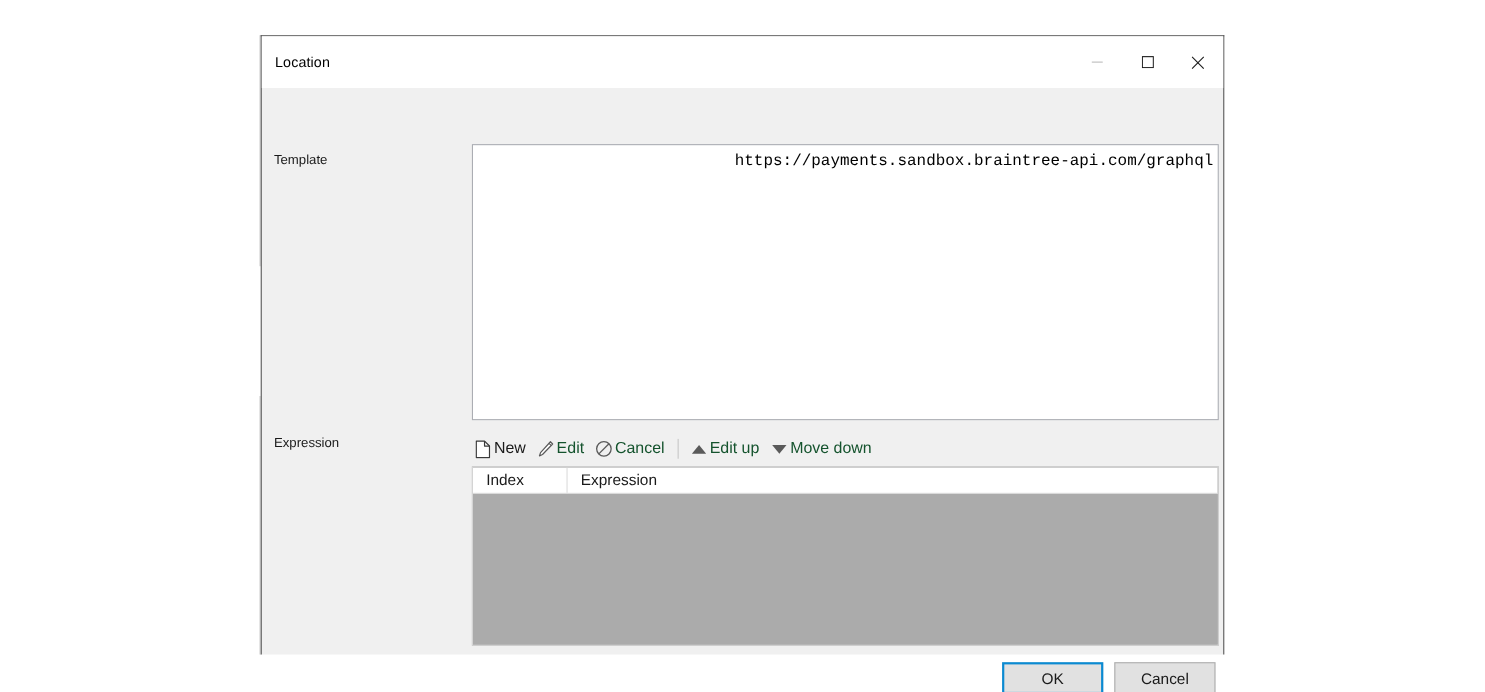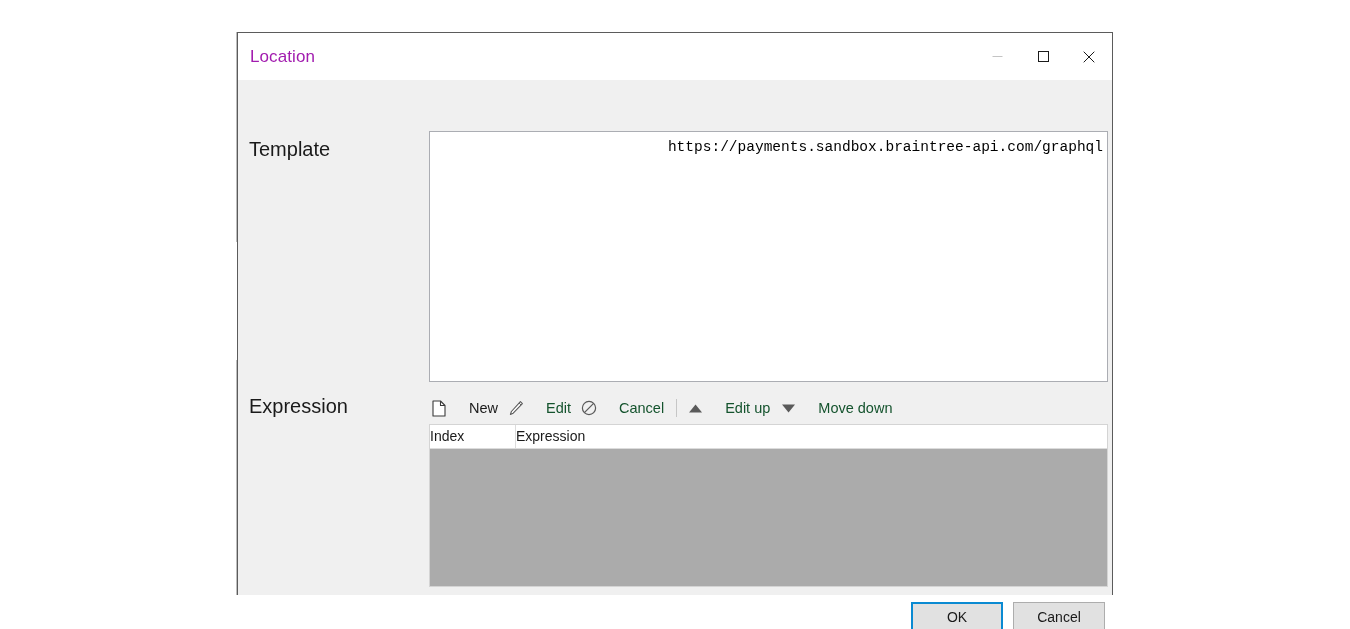--- a/index.html
+++ b/index.html
@@ -63,22 +63,22 @@
   .titlebar {
     height: 47px;
     background: #ffffff;
     display: flex;
     align-items: center;
     position: relative;
     box-sizing: border-box;
   }
   .title-text {
     margin-left: 12px;
-    font-size: 17px;
-    color: #a21caf;
+    font-size: 13px;
+    color: #000000;
     letter-spacing: .1px;
   }
   .win-buttons {
     position: absolute;
     right: 0; top: 0;
     height: 47px;
     display: flex;
   }
   .win-btn {
     width: 46px;
@@ -95,21 +95,21 @@
 
   
   .dlg-body {
     position: relative;
     height: 516px;
     box-sizing: border-box;
   }
 
   .field-label {
     position: absolute;
-    font-size: 20px;
+    font-size: 12px;
     color: #1a1a1a;
   }
   #label-template  { left: 11px; top: 58px; }
   #label-parameters{ left: 11px; top: 315px; }
 
   
   .template-box {
     position: absolute;
     left: 191px;
     top: 51px;
@@ -146,21 +146,21 @@
     top: 313px;
     width: 679px;
     height: 30px;
     display: flex;
     align-items: center;
     gap: 0px;
   }
   .tb-item {
     display: flex;
     align-items: center;
-    gap: 22px;
+    gap: 2px;
     padding: 2px 8px 2px 2px;
     font-size: 14.5px;
     color: #1a1a1a;
     white-space: nowrap;
     background: transparent;
     border: none;
   }
   .tb-item.disabled { color: #14532d; }
   .tb-sep {
     width: 1px;
@@ -191,21 +191,21 @@
   .grid-head {
     display: flex;
     height: 24px;
     background: #ffffff;
     border-bottom: 1px solid #dcdcdc;
     box-sizing: border-box;
   }
   .grid-col {
     font-size: 14px;
     color: #1a1a1a;
-    padding: 3px 0 0 0;
+    padding: 3px 0 0 12px;
     box-sizing: border-box;
     height: 100%;
   }
   .grid-col.c0 { width: 86px; border-right: 1px solid #dcdcdc; }
   .grid-col.c1 { flex: 1; }
   .grid-body {
     height: 137px;
     background: #ababab;
   }
 

